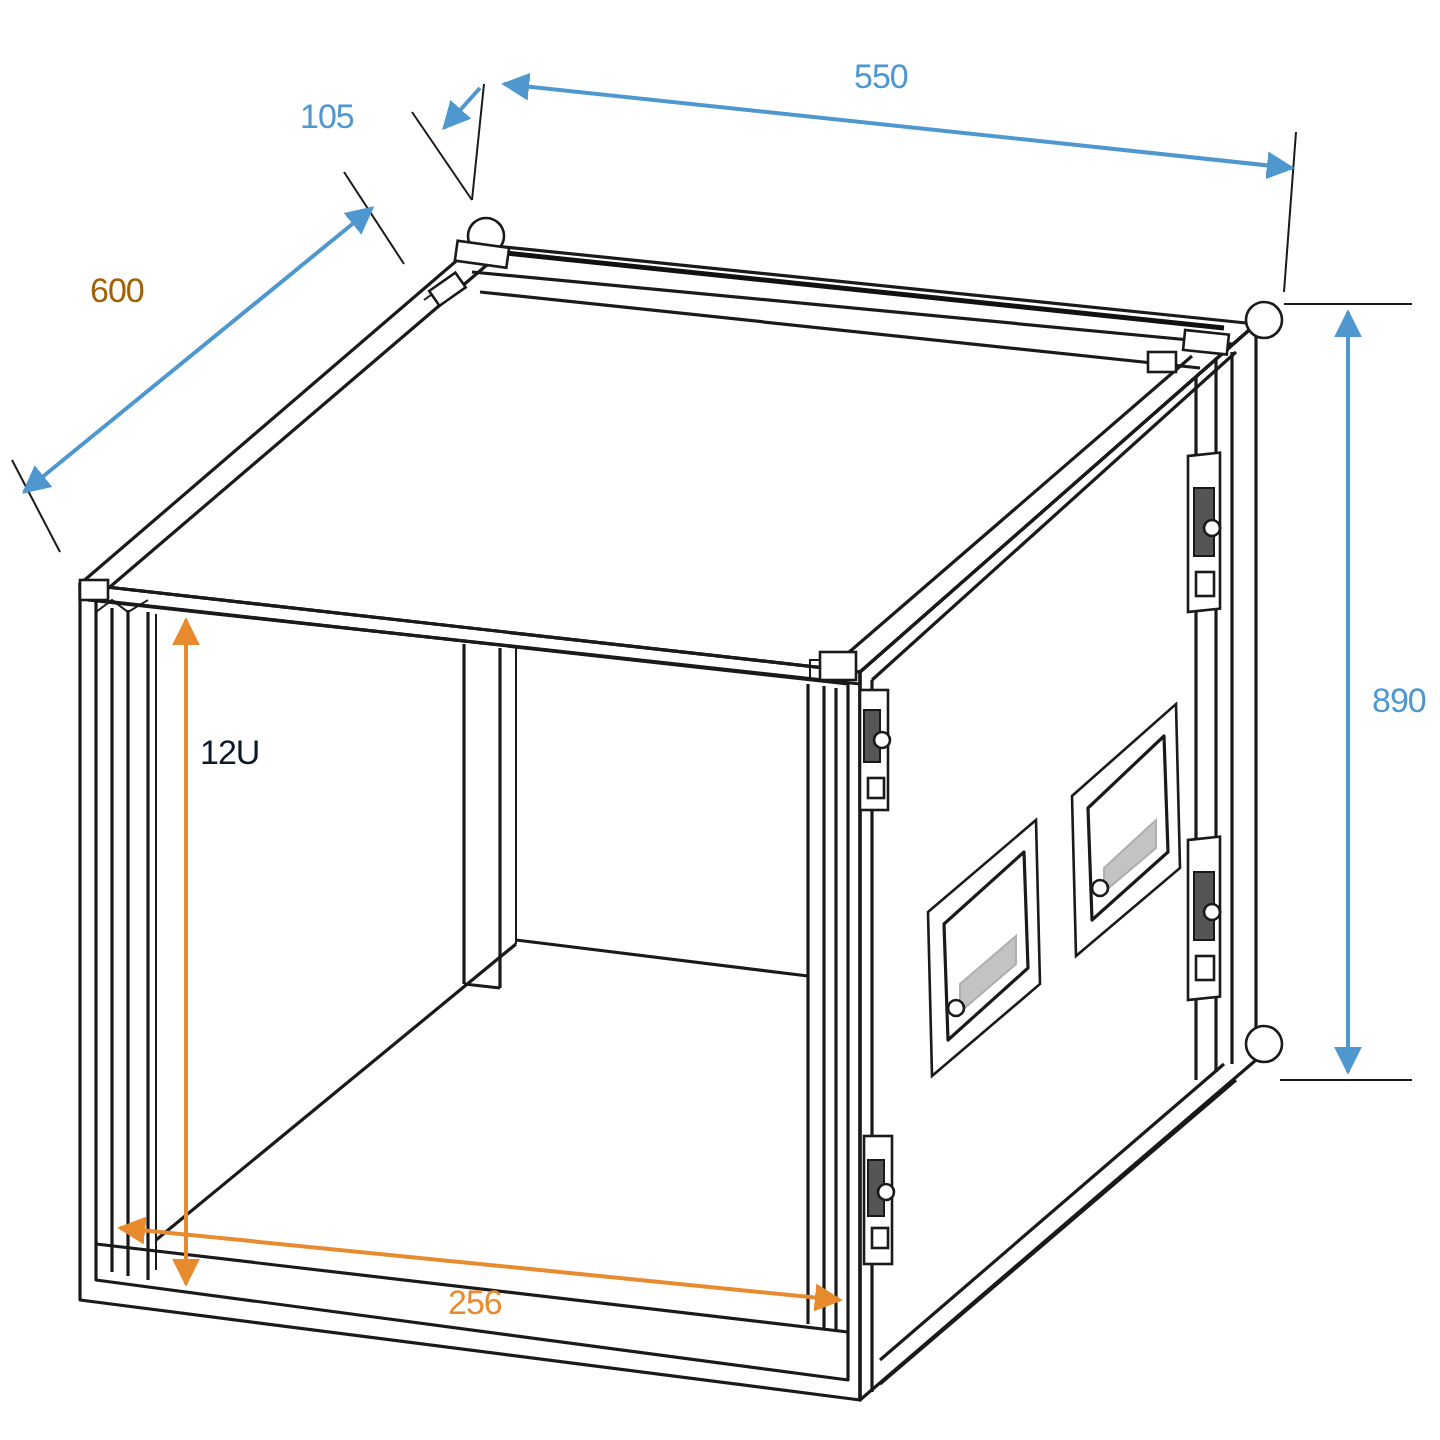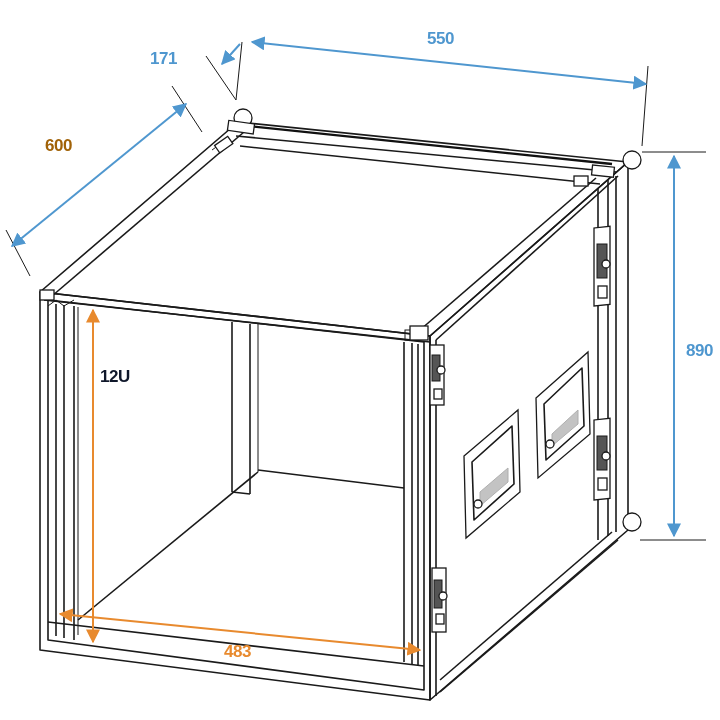--- a/index.html
+++ b/index.html
@@ -4,21 +4,21 @@
 <style>
   html, body { margin: 0; padding: 0; background: #ffffff; }
   body { width: 720px; height: 720px; overflow: hidden; }
   #canvas { position: relative; width: 720px; height: 720px; }
   svg { position: absolute; left: 0; top: 0; }
   .ln { stroke: #1a1a1a; fill: none; stroke-width: 1.6; stroke-linejoin: round; }
   .thin { stroke: #1a1a1a; fill: none; stroke-width: 1; }
   .thick { stroke: #111; fill: none; stroke-width: 2.4; }
   .hw { stroke: #1a1a1a; fill: #ffffff; stroke-width: 1.3; }
   .hwd { stroke: #1a1a1a; fill: #555; stroke-width: 1; }
-  .lbl { position: absolute; font-family: "Liberation Sans", sans-serif; font-weight: bold; font-size: 17px; letter-spacing: -0.5px; }
+  .lbl { position: absolute; font-family: "Liberation Sans", sans-serif; font-weight: normal; font-size: 17px; letter-spacing: -0.5px; }
 </style>
 </head>
 <body>
 
 <div id="canvas">
   <svg width="720" height="720" viewBox="0 0 720 720">
     <defs>
       <marker id="arrB" viewBox="0 0 10 10" refX="9" refY="5" markerWidth="7" markerHeight="7" orient="auto-start-reverse">
         <path d="M0,0 L10,5 L0,10 z" fill="#4f97cf"></path>
       </marker>
@@ -152,18 +152,18 @@
       <line stroke="#4f97cf" stroke-width="2" x1="674" y1="156" x2="674" y2="536" marker-start="url(#arrB)" marker-end="url(#arrB)"></line>
     </g>
 
     <g>
       <line stroke="#e88a2e" stroke-width="2" x1="93" y1="310" x2="93" y2="642" marker-start="url(#arrO)" marker-end="url(#arrO)"></line>
       <line stroke="#e88a2e" stroke-width="2" x1="60" y1="614" x2="420" y2="650" marker-start="url(#arrO)" marker-end="url(#arrO)"></line>
     </g>
   </svg>
 
   <div class="lbl" style="left:427px; top:29px; color:#4f97cf;">550</div>
-  <div class="lbl" style="left:150px; top:49px; color:#4f97cf;">171</div>
+  <div class="lbl" style="left:150px; top:49px; color:#4f97cf;">105</div>
   <div class="lbl" style="left:45px; top:136px; color:#a16207;">600</div>
   <div class="lbl" style="left:686px; top:341px; color:#4f97cf;">890</div>
   <div class="lbl" style="left:100px; top:367px; color:#0f172a;">12U</div>
-  <div class="lbl" style="left:224px; top:642px; color:#e88a2e;">483</div>
+  <div class="lbl" style="left:224px; top:642px; color:#e88a2e;">256</div>
 </div>
 
 </body></html>

